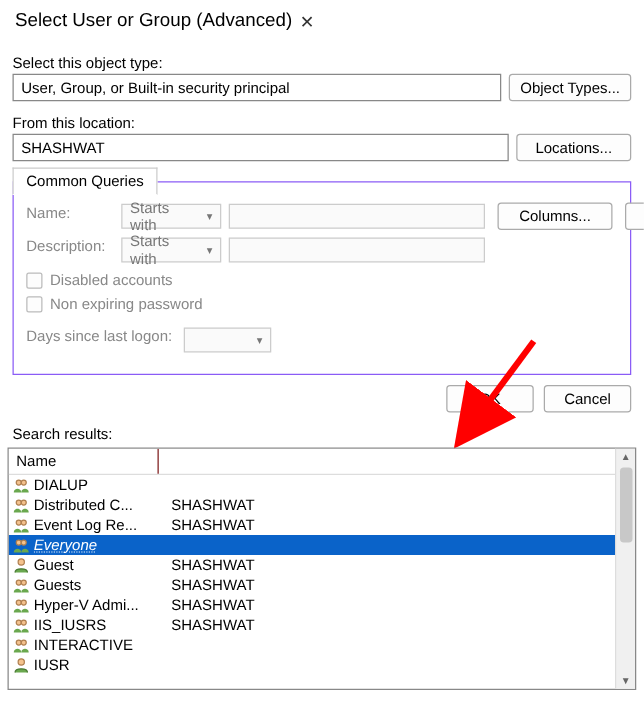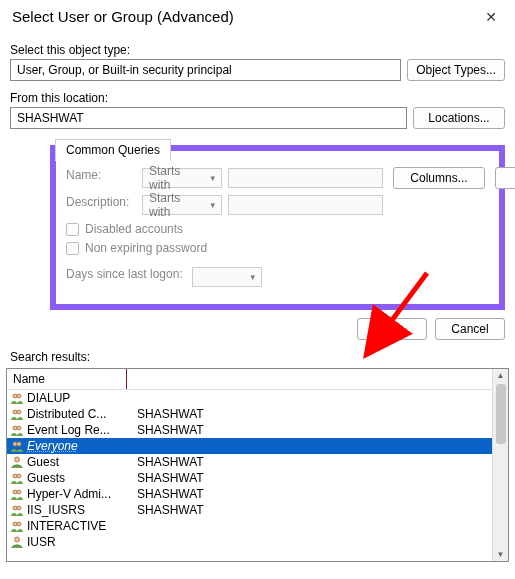--- a/index.html
+++ b/index.html
@@ -10,21 +10,21 @@
       background: #fff;
       width: 515px;
       height: 579px;
       overflow: hidden;
       color: #000;
       position: relative;
     }
     .titlebar {
       display: flex;
       align-items: center;
-      justify-content: space-between;
+      justify-content: flex-start;
       padding: 8px 12px 6px 12px;
       font-size: 15px;
     }
     .close-btn {
       font-size: 14px;
       cursor: pointer;
       padding: 0 6px;
       color: #333;
     }
     .content {
@@ -59,25 +59,24 @@
       display:flex;
       align-items:center;
       justify-content:center;
       padding: 0 8px;
     }
     .btn-primary {
       border: 1px solid #0067c0;
       color: #0067c0;
     }
     .groupbox {
-      border: 6px solid #8b5cf6;
+      border: 1px solid #8b5cf6;
       margin-top: 16px;
       position: relative;
       padding: 10px 10px 10px 10px;
-      margin-left: 40px;
     }
     .groupbox-tab {
       position: absolute;
       top: -12px;
       left: -1px;
       background: #fff;
       border: 1px solid #ccc;
       border-bottom: 1px solid #fff;
       padding: 3px 10px;
       font-size: 12px;

